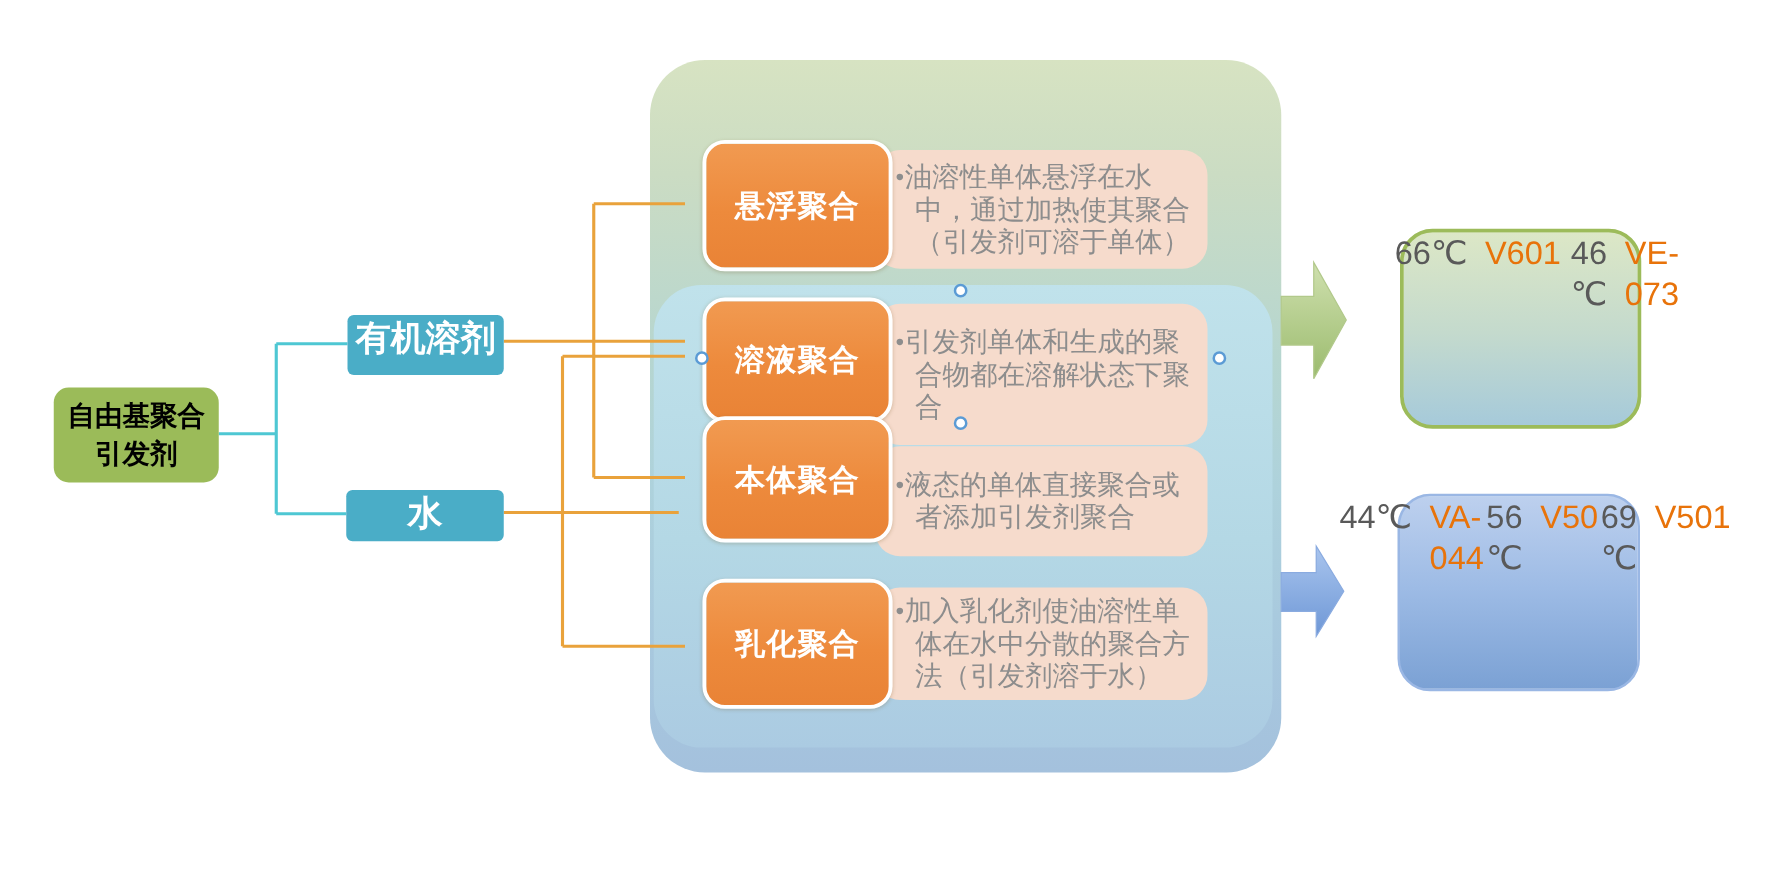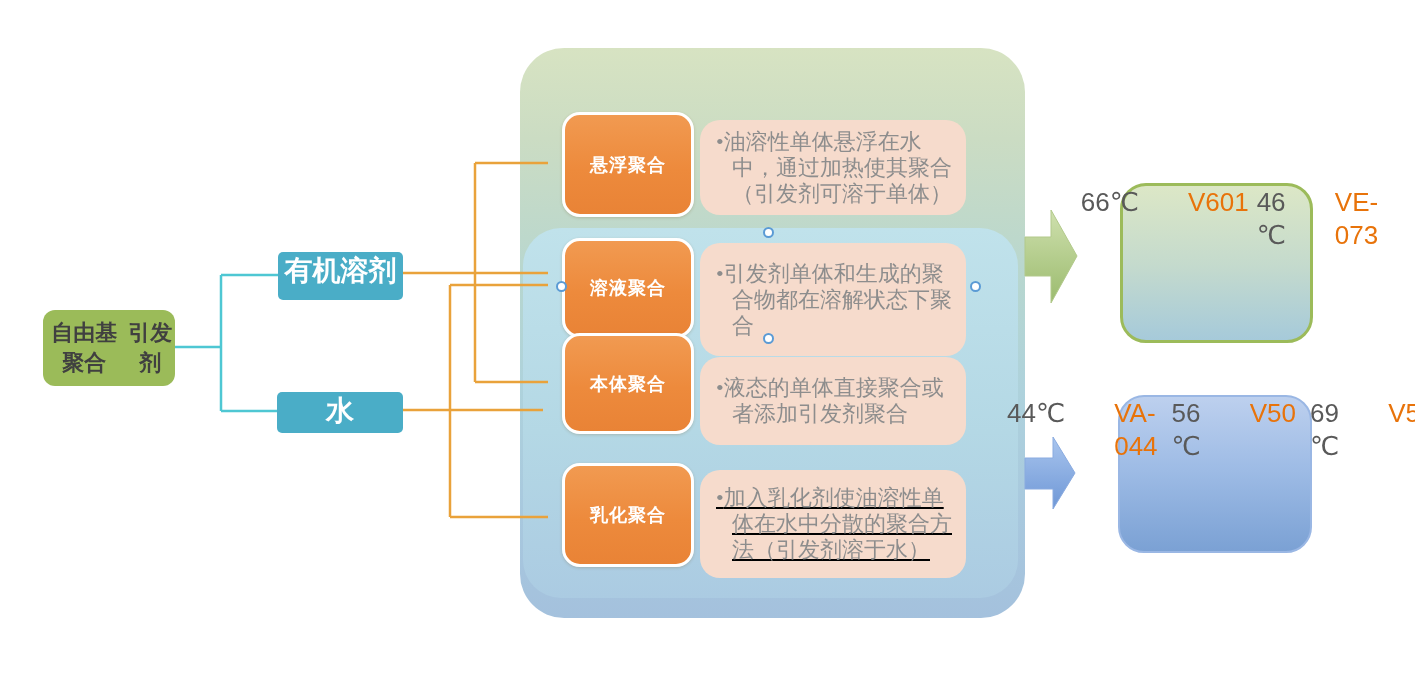--- a/index.html
+++ b/index.html
@@ -15,76 +15,76 @@
     left:520px;top:48px;width:505px;height:570px;border-radius:44px;z-index:0;
     background:linear-gradient(180deg,#d7e3c2 0%,#cbdcc3 16%,#b6d6d0 42%,#aed2dc 60%,#a9cade 78%,#a4c1dd 100%);
   }
   .panel-inner{
     left:523px;top:228px;width:495px;height:370px;border-radius:38px;z-index:1;
     background:linear-gradient(180deg,#c0e2eb 0%,#b4d8e5 55%,#abcbe2 100%);
   }
   
   .root-box{
     left:43px;top:310px;width:132px;height:76px;border-radius:12px;background:#9bbb59;
-    display:flex;flex-direction:row;align-items:center;justify-content:center;z-index:3;
-    color:#404040;font-size:22px;font-weight:bold;line-height:30px;text-align:center;
+    display:flex;flex-direction:column;align-items:center;justify-content:center;z-index:3;
+    color:#000000;font-size:22px;font-weight:bold;line-height:30px;text-align:center;
   }
   .solvent-box{
     background:#4aadc7;border-radius:5px;display:flex;justify-content:center;
     color:#ffffff;font-size:28px;font-weight:bold;z-index:3;
   }
   .solvent-organic{left:278px;top:252px;width:125px;height:48px;}
   .solvent-water{left:277px;top:392px;width:126px;height:41px;}
   
   .desc-box{
     left:700px;width:266px;border-radius:20px;background:#f6dbcc;z-index:3;
     display:flex;flex-direction:column;justify-content:center;box-sizing:border-box;
     padding:4px 16px 4px 16px;
   }
   .desc-text{
     color:#8d8d8d;font-size:22px;line-height:26px;width:232px;
     padding-left:16px;text-indent:-16px;
   }
   .desc-bullet{color:#8d8d8d;}
   .method-box{
-    left:562px;width:132px;border-radius:18px;z-index:4;
+    left:562px;width:152px;border-radius:18px;z-index:4;
     background:linear-gradient(180deg,#f19a51 0%,#ed8a3c 55%,#e98336 100%);
     border:3px solid #ffffff;box-sizing:border-box;
     display:flex;align-items:center;justify-content:center;
-    color:#ffffff;font-size:18px;font-weight:bold;letter-spacing:1px;
+    color:#ffffff;font-size:24px;font-weight:bold;letter-spacing:1px;
     box-shadow:0 1px 3px rgba(120,90,40,.25);
   }
   .m1{top:112px;height:105px;} .d1{top:120px;height:95px;}
   .m2{top:238px;height:100px;} .d2{top:243px;height:113px;}
   .m3{top:333px;height:101px;} .d3{top:357px;height:88px;}
-  .m4{top:463px;height:104px;} .d4{top:470px;height:108px;text-decoration:underline;}
+  .m4{top:463px;height:104px;} .d4{top:470px;height:90px;}
   
   .handle{
     width:11px;height:11px;border-radius:50%;background:#ffffff;border:2px solid #5b9bd5;
     box-sizing:border-box;z-index:6;
   }
   
   .result-box{
     border-radius:26px;z-index:3;display:flex;flex-direction:row;justify-content:center;
     box-sizing:border-box;padding-left:26px;
     font-family:"Liberation Sans","DejaVu Sans",sans-serif;
   }
   .result-green{
     left:1120px;top:183px;width:193px;height:160px;border:3px solid #9cbb5a;
     background:linear-gradient(180deg,#dce7c6 0%,#c4dacd 52%,#a6cada 100%);
     gap:8px;
   }
   .result-blue{
     left:1118px;top:395px;width:194px;height:158px;border:2px solid #9ab7e4;
     background:linear-gradient(180deg,#bdd0ee 0%,#9dbbe5 48%,#7ba1d4 100%);
-    gap:14px;
+    gap:2px;
   }
   .result-row{display:flex;align-items:baseline;gap:14px;font-size:26px;line-height:33px;}
   .temp{color:#595959;}
-  .code{color:#e8730a;margin-left:35px;}
+  .code{color:#e8730a;}
 </style>
 </head>
 <body>
 
 <div class="canvas">
 
   <div class="abs panel-outer"></div>
   <div class="abs panel-inner"></div>
 
   <svg class="overlay" width="1415" height="700" viewBox="0 0 1415 700">

